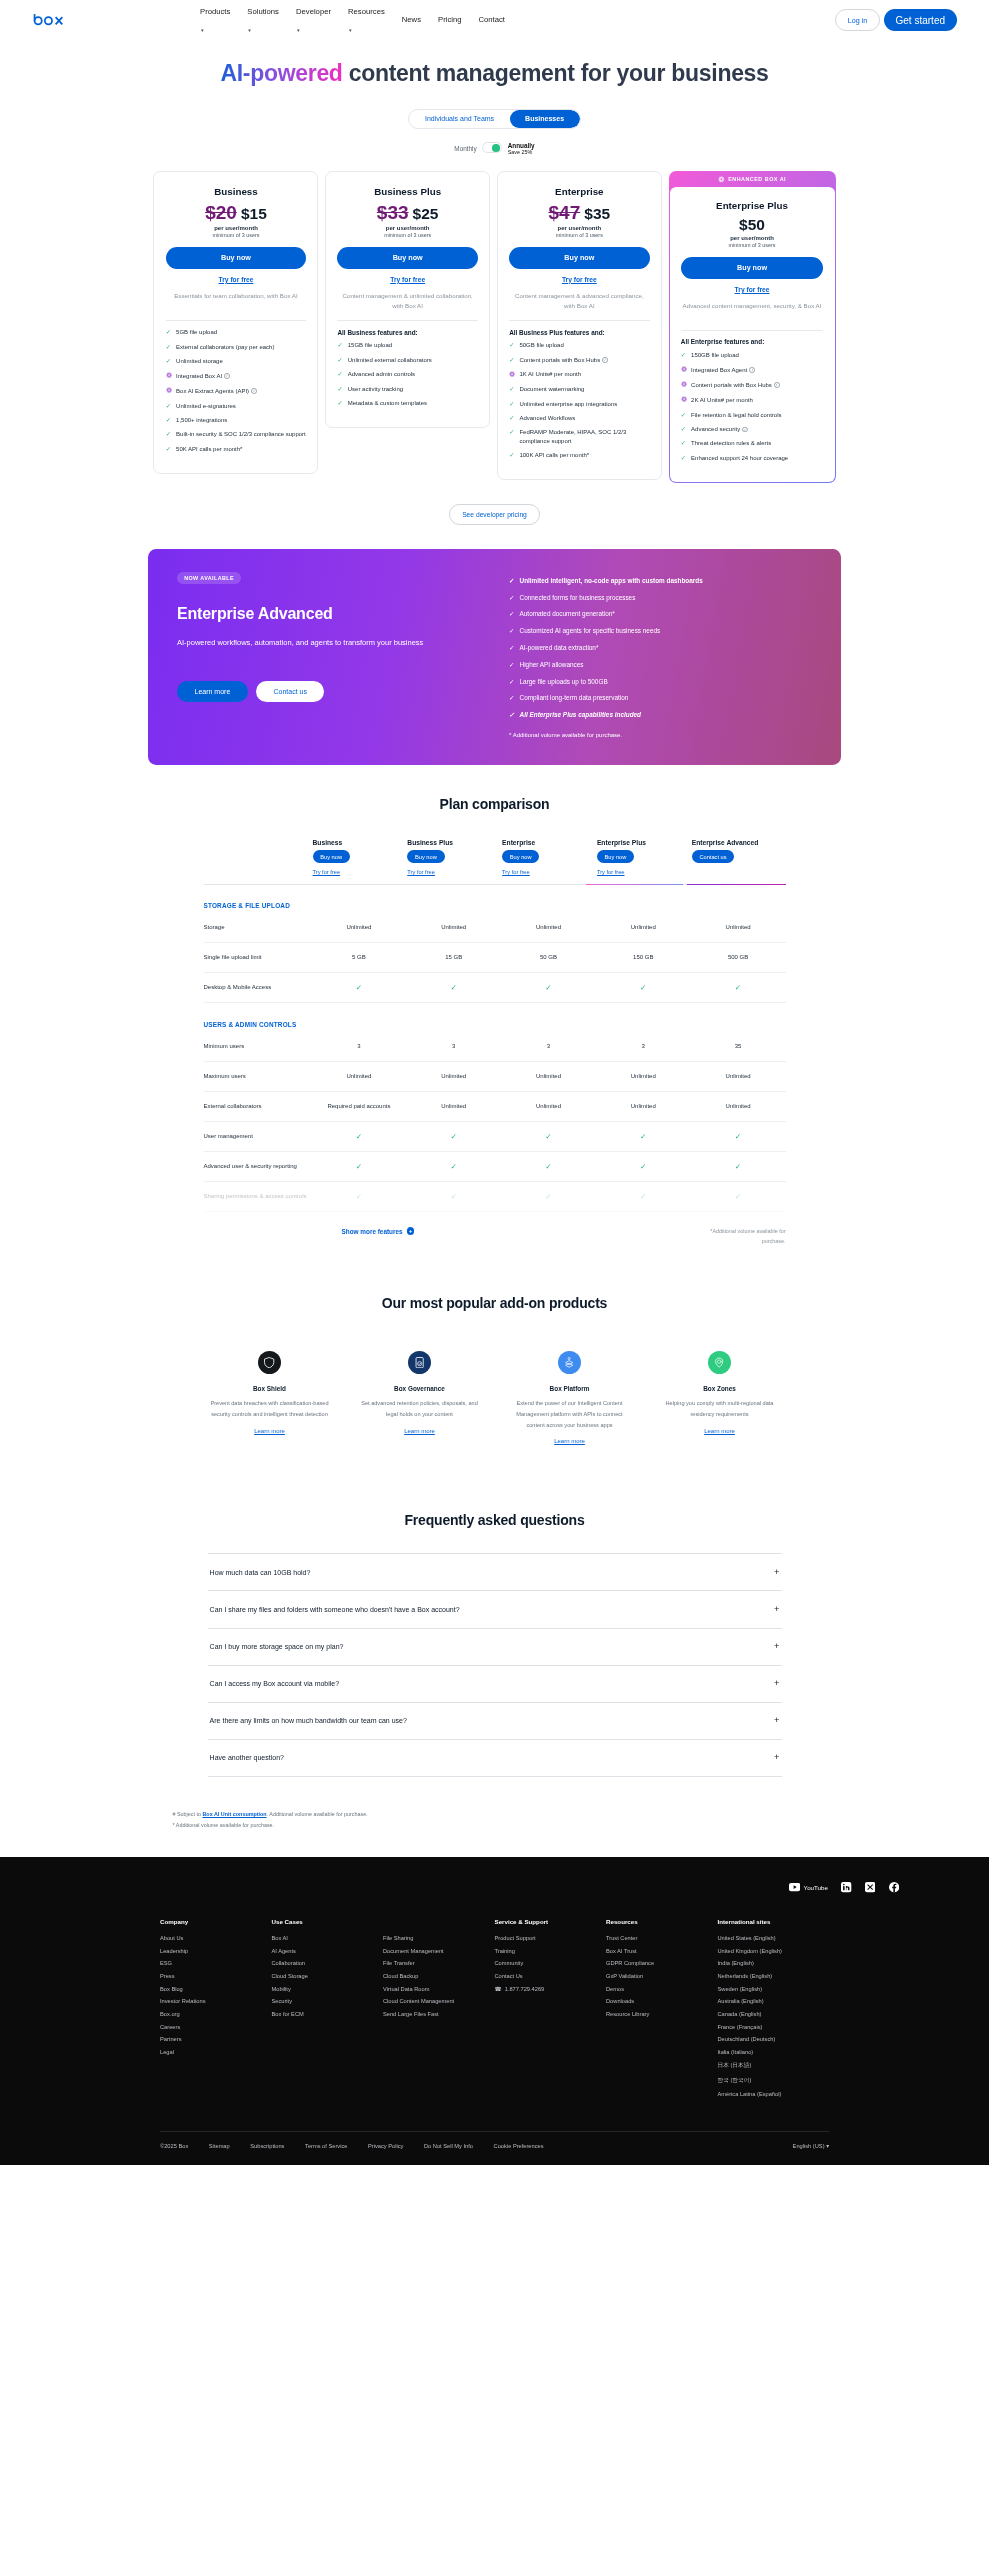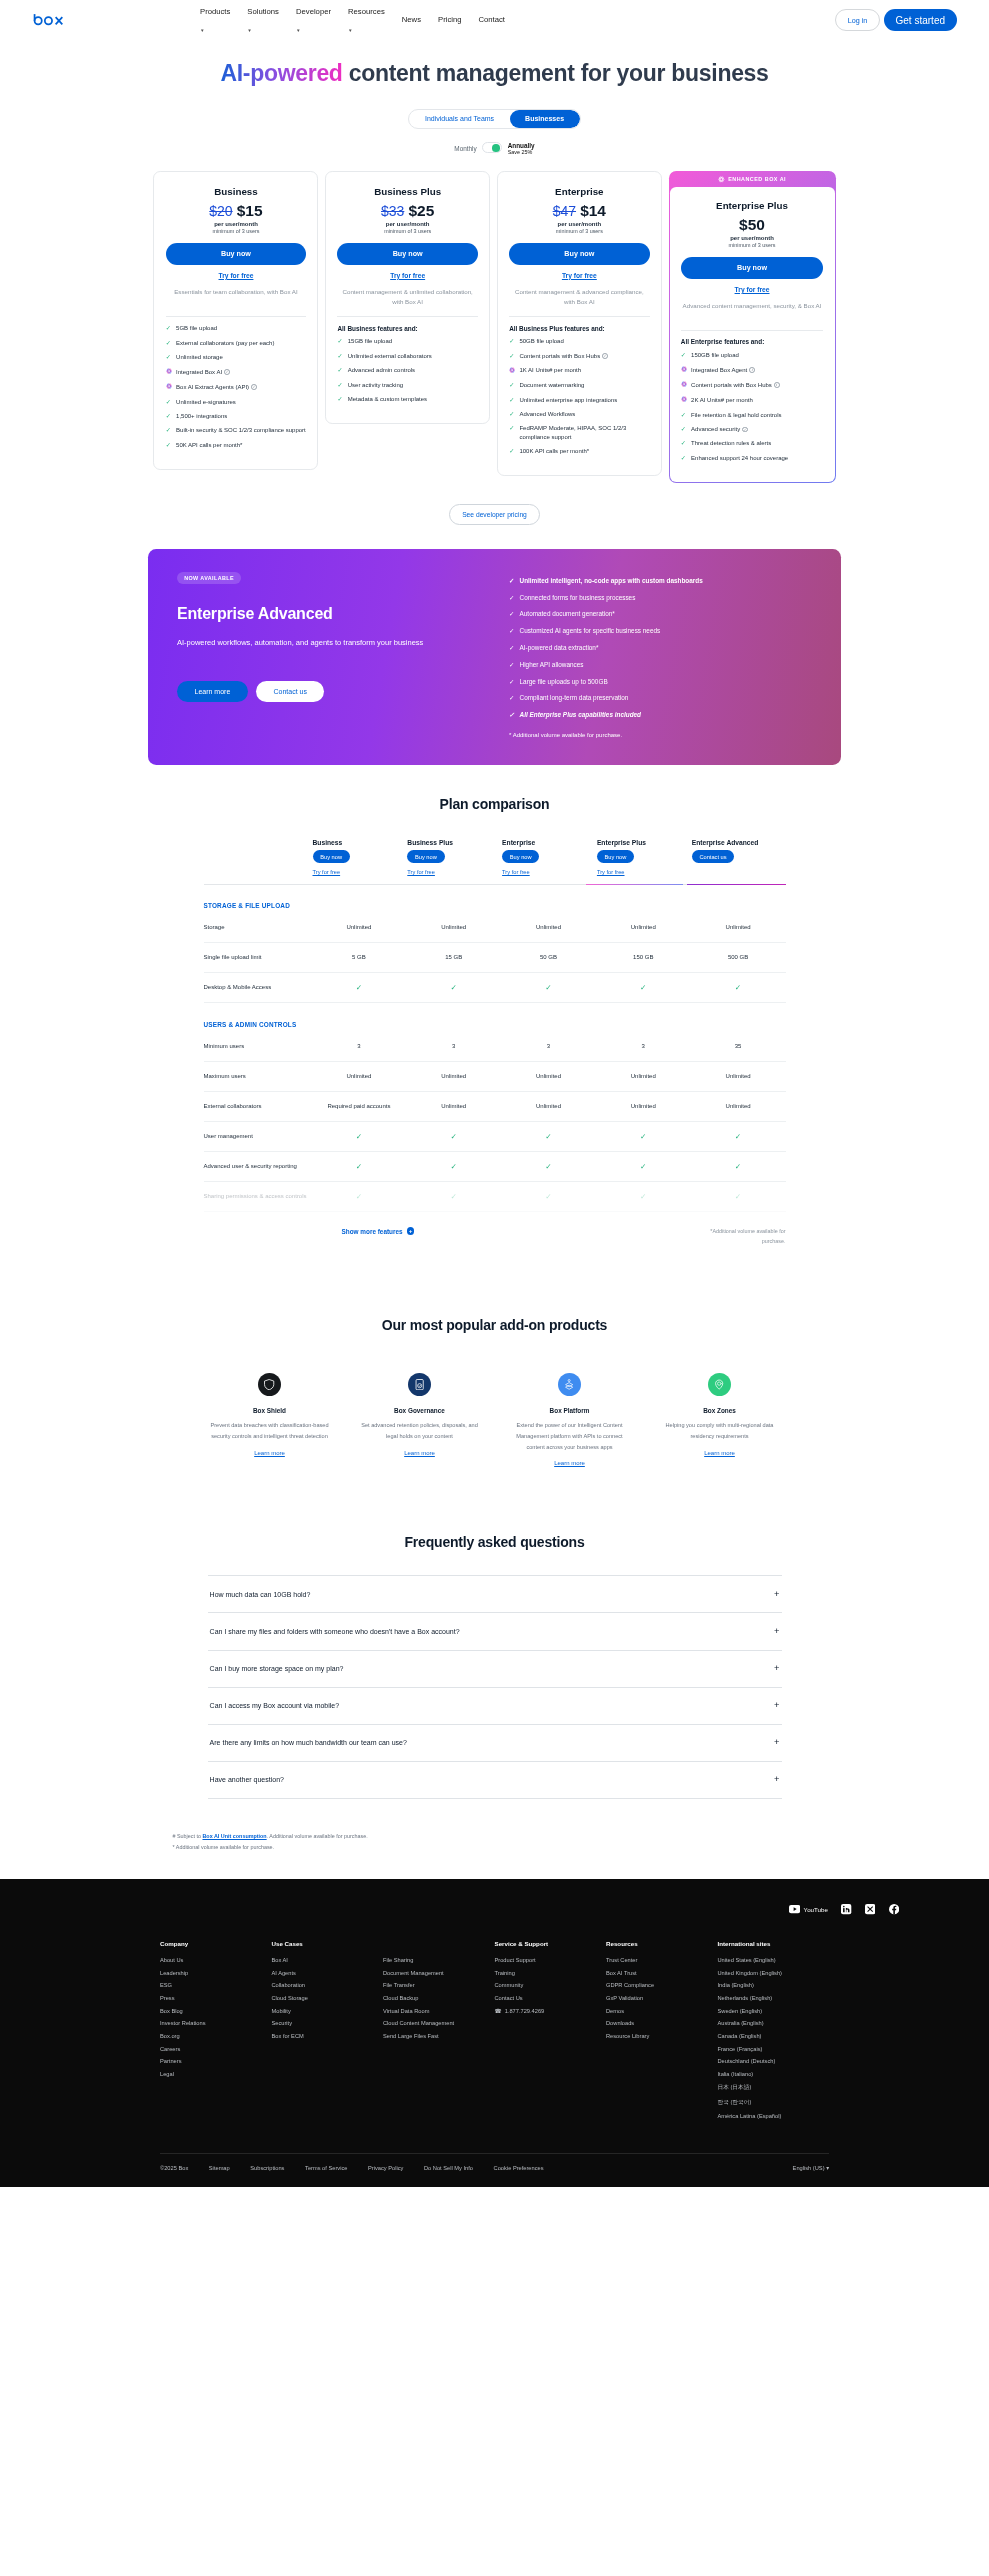--- a/index.html
+++ b/index.html
@@ -92,21 +92,21 @@
   }
   .feat-badge {
     display: flex; align-items: center; justify-content: center; gap: 3.6px;
     height: 15px; color: #fff; font-size: 5.4px; font-weight: 700;
     letter-spacing: 0.5px;
   }
   .feat-inner { background: #fff; border-radius: 6.2px; padding: 13.4px 11.3px 13.4px; }
   .plan-name { text-align: center; font-size: 9.8px; font-weight: 700; color: #0e1b2b; }
   .price-row { text-align: center; margin-top: 4.6px; }
   .price-old {
-    font-size: 14px; font-weight: 400; color: #1d4ed8; text-decoration: line-through;
+    font-size: 19px; font-weight: 700; color: #701a75; text-decoration: line-through;
     margin-right: 4.1px;
   }
   .price-new { font-size: 15.5px; font-weight: 700; color: #0e1b2b; }
   .per { text-align:center; font-size: 6px; color: #23303f; font-weight:700; margin-top: 1.5px; }
   .min { text-align:center; font-size: 5.4px; color: #4a5663; margin-top: 1px; }
   .buy {
     display:block; width: 100%; margin: 8.8px auto 0; border: none; background: #0061d5;
     color: #fff; border-radius: 12.4px; padding: 6.2px 0; font-size: 7.2px; font-weight: 700;
     cursor: pointer; font-family: inherit;
   }
@@ -218,21 +218,21 @@
   .plus-circ {
     width: 7.7px; height: 7.7px; border-radius:50%; background:#0061d5; color:#fff;
     font-size: 6.2px; line-height: 7.2px; text-align:center;
   }
   .foot-note {
     margin-left: auto; text-align: right; font-size: 5.4px; color: #8b949e; line-height: 1.7;
     width: 88px;
   }
 
   
-  .addons { margin-top: 71px; }
+  .addons { margin-top: 49px; }
   .addon-grid { display:flex; justify-content:center; gap: 25px; margin-top: 40px; }
   .addon { width: 125px; text-align:center; }
   .addon-ico {
     width: 23px; height: 23px; border-radius: 50%; margin: 0 auto;
     display:flex; align-items:center; justify-content:center;
   }
   .addon-name { font-size: 6.4px; font-weight: 700; color: #0e1b2b; margin-top: 11.3px; }
   .addon-desc { font-size: 5.6px; color: #6b7480; line-height: 1.9; margin-top: 6.2px; }
   .addon-link {
     display:inline-block; margin-top: 8.2px; color:#0061d5; font-size: 6px;
@@ -437,21 +437,21 @@
         <li>
             <span class="chk">✓</span>
             <span>Metadata &amp; custom templates</span>
           </li>
       </ul>
     </div>
 
     <div class="card">
       <div class="plan-name">Enterprise</div>
       <div class="price-row">
-        <span class="price-old">$47</span><span class="price-new">$14</span>
+        <span class="price-old">$47</span><span class="price-new">$35</span>
       </div>
       <div class="per">per user/month</div>
       <div class="min">minimum of 3 users</div>
       <button class="buy">Buy now</button>
       <a class="tryfree">Try for free</a>
       <div class="card-desc">Content management &amp; advanced compliance, with Box AI</div>
       <div class="divider"></div>
       <div class="feat-head">All Business Plus features and:</div>
       <ul class="flist">
         <li>

